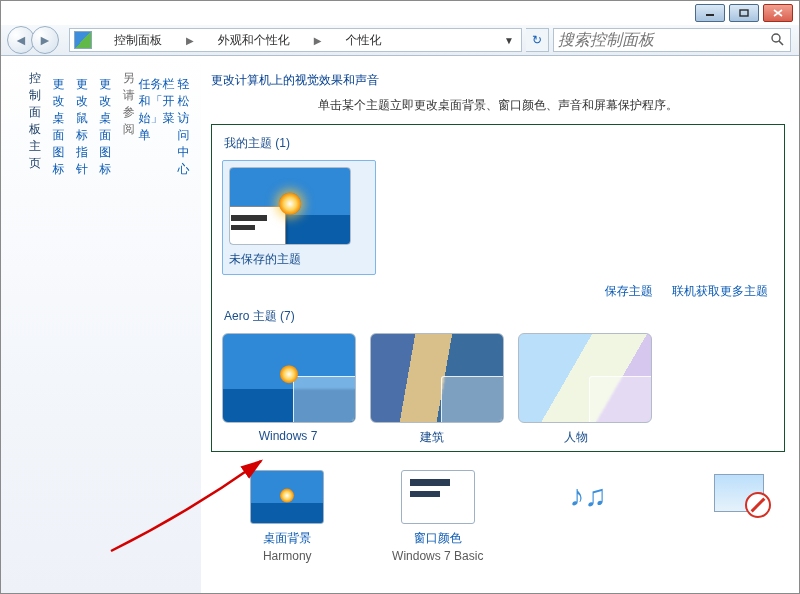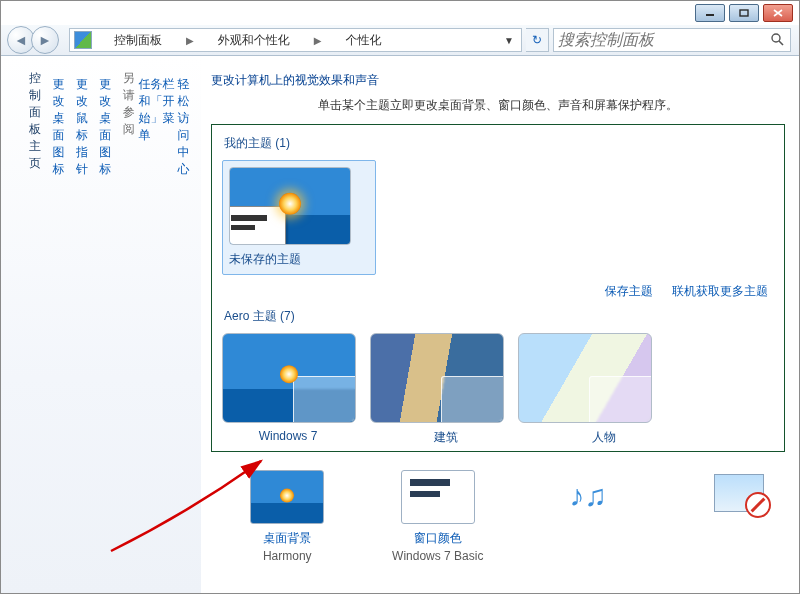--- a/index.html
+++ b/index.html
@@ -47,21 +47,21 @@
   .theme .cap{margin-top:6px;color:#1a4e8d;font-size:12px;}
   .save-row{text-align:right;margin:2px 6px 8px 0;}
   .save-row a{color:#0b5bb5;text-decoration:none;margin-left:16px;}
   .aero-row{display:flex;gap:14px;}
   .aero{width:132px;height:88px;border:1px solid #b0bcc8;border-radius:6px;position:relative;overflow:hidden;}
   .aero .glass{position:absolute;right:-4px;bottom:-4px;width:64px;height:48px;border:1px solid rgba(255,255,255,.8);background:rgba(255,255,255,.35);border-radius:3px;backdrop-filter:blur(1px);}
   .aero1{background:linear-gradient(#2f89d6 0 62%,#0a5ea9 62% 100%);}
   .aero1::after{content:'';position:absolute;width:18px;height:18px;border-radius:50%;background:radial-gradient(circle,#fff,#ffd45a 40%,#f28a00 70%);top:48%;left:50%;transform:translate(-50%,-60%);}
   .aero2{background:linear-gradient(100deg,#4b6fa8 0 30%,#d9c08a 30% 55%,#3a6d9e 55% 100%);}
   .aero3{background:linear-gradient(120deg,#b9dffb 0 40%,#f0f6e2 40% 70%,#d6c7ee 70% 100%);}
-  .aero-caps{display:flex;gap:26px;margin-top:6px;color:#1a4e8d;}
+  .aero-caps{display:flex;gap:12px;margin-top:6px;color:#1a4e8d;}
   .aero-caps span{width:132px;text-align:center;overflow:hidden;white-space:nowrap;}
   
   .options{display:flex;gap:58px;margin-top:18px;padding-left:30px;}
   .opt{width:110px;text-align:center;}
   .thumb{width:72px;height:52px;margin:0 auto 6px;border:1px solid #9fb1c4;border-radius:3px;position:relative;background:#f2f5f8;overflow:hidden;}
   .thumb.bg{background:linear-gradient(#2f89d6 0 62%,#0a5ea9 62% 100%);}
   .thumb.bg::after{content:'';position:absolute;width:14px;height:14px;border-radius:50%;background:radial-gradient(circle,#fff,#ffd45a 40%,#f28a00 70%);top:50%;left:50%;transform:translate(-50%,-60%);}
   .thumb.wc{background:#fff;}
   .thumb.wc::before{content:"";position:absolute;left:8px;top:8px;width:40px;height:7px;background:#2a3d55;}
   .thumb.wc::after{content:"";position:absolute;left:8px;top:20px;width:30px;height:6px;background:#2a3d55;}

